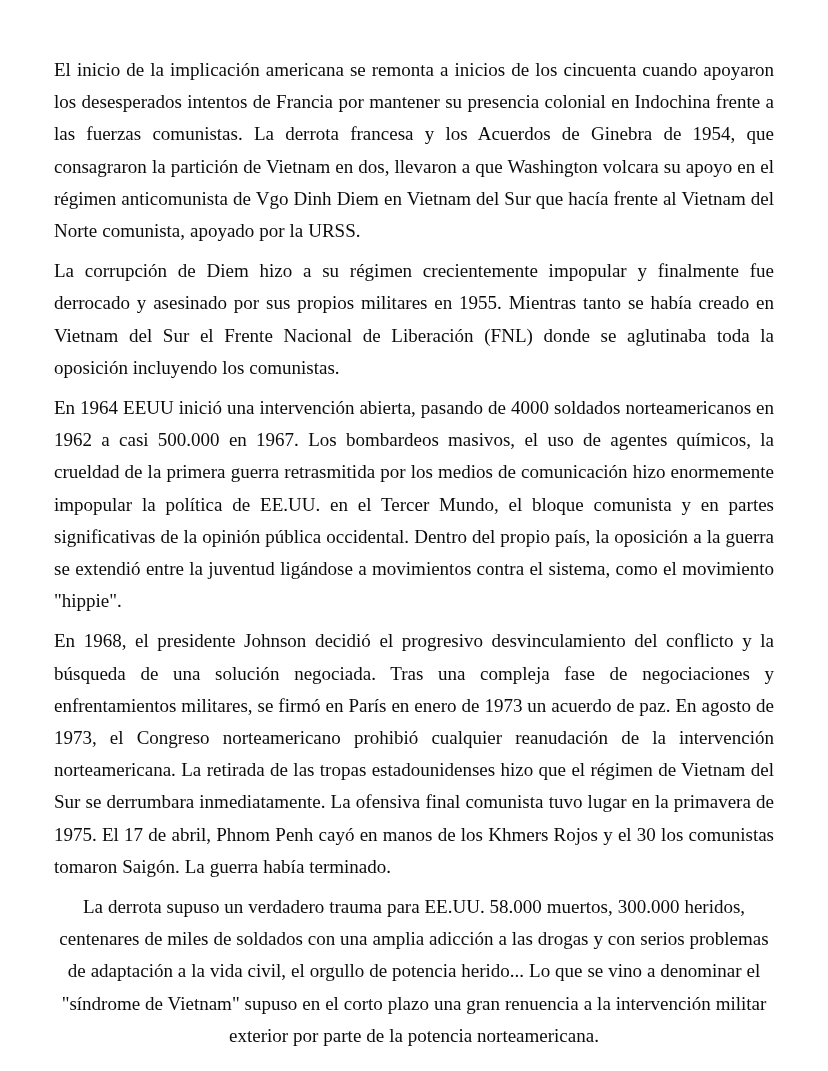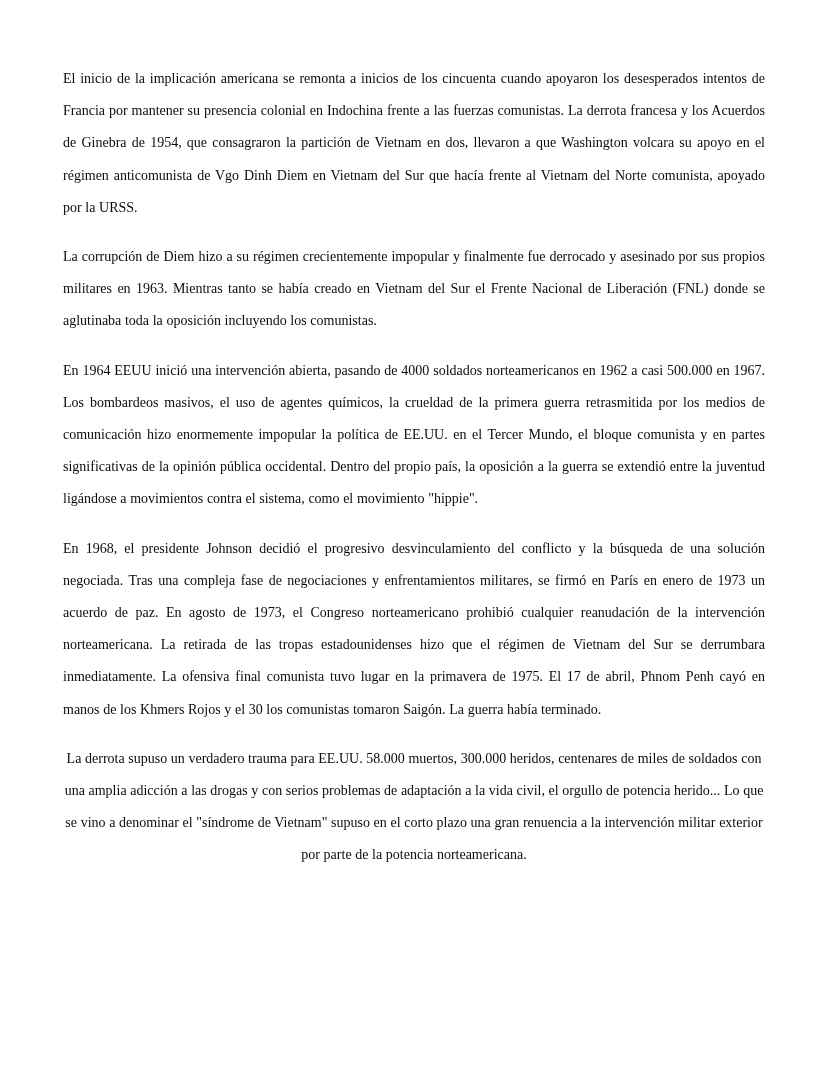--- a/index.html
+++ b/index.html
@@ -21,40 +21,40 @@
     box-sizing: border-box;
     overflow: hidden;
   }
   .doc-body {
     position: absolute;
     left: 46px;
     top: 46px;
     width: 736px;
   }
   .para {
-    margin: 17px;
+    margin: 8px;
     padding: 0;
     text-align: justify;
     text-justify: inter-word;
-    font-size: 14px;
+    font-size: 19px;
     line-height: 32.2px;
     color: #0b0b0b;
     -webkit-font-smoothing: antialiased;
     hyphens: none;
     word-spacing: 0.01em;
   }
   .para:last-child {
     text-align: center;
   }
   
 </style>
 </head>
 <body>
 
 <div class="page">
   <div class="doc-body">
     <p class="para">El inicio de la implicación americana se remonta a inicios de los cincuenta cuando apoyaron los desesperados intentos de Francia por mantener su presencia colonial en Indochina frente a las fuerzas comunistas. La derrota francesa y los Acuerdos de Ginebra de 1954, que consagraron la partición de Vietnam en dos, llevaron a que Washington volcara su apoyo en el régimen anticomunista de Vgo Dinh Diem en Vietnam del Sur que hacía frente al Vietnam del Norte comunista, apoyado por la URSS.</p>
-    <p class="para">La corrupción de Diem hizo a su régimen crecientemente impopular y finalmente fue derrocado y asesinado por sus propios militares en 1963. Mientras tanto se había creado en Vietnam del Sur el Frente Nacional de Liberación (FNL) donde se aglutinaba toda la oposición incluyendo los comunistas.</p>
+    <p class="para">La corrupción de Diem hizo a su régimen crecientemente impopular y finalmente fue derrocado y asesinado por sus propios militares en 1955. Mientras tanto se había creado en Vietnam del Sur el Frente Nacional de Liberación (FNL) donde se aglutinaba toda la oposición incluyendo los comunistas.</p>
     <p class="para">En 1964 EEUU inició una intervención abierta, pasando de 4000 soldados norteamericanos en 1962 a casi 500.000 en 1967. Los bombardeos masivos, el uso de agentes químicos, la crueldad de la primera guerra retrasmitida por los medios de comunicación hizo enormemente impopular la política de EE.UU. en el Tercer Mundo, el bloque comunista y en partes significativas de la opinión pública occidental. Dentro del propio país, la oposición a la guerra se extendió entre la juventud ligándose a movimientos contra el sistema, como el movimiento "hippie".</p>
     <p class="para">En 1968, el presidente Johnson decidió el progresivo desvinculamiento del conflicto y la búsqueda de una solución negociada. Tras una compleja fase de negociaciones y enfrentamientos militares, se firmó en París en enero de 1973 un acuerdo de paz. En agosto de 1973, el Congreso norteamericano prohibió cualquier reanudación de la intervención norteamericana. La retirada de las tropas estadounidenses hizo que el régimen de Vietnam del Sur se derrumbara inmediatamente. La ofensiva final comunista tuvo lugar en la primavera de 1975. El 17 de abril, Phnom Penh cayó en manos de los Khmers Rojos y el 30 los comunistas tomaron Saigón. La guerra había terminado.</p>
     <p class="para">La derrota supuso un verdadero trauma para EE.UU. 58.000 muertos, 300.000 heridos, centenares de miles de soldados con una amplia adicción a las drogas y con serios problemas de adaptación a la vida civil, el orgullo de potencia herido... Lo que se vino a denominar el "síndrome de Vietnam" supuso en el corto plazo una gran renuencia a la intervención militar exterior por parte de la potencia norteamericana.</p>
   </div>
 </div>
 
 </body></html>

